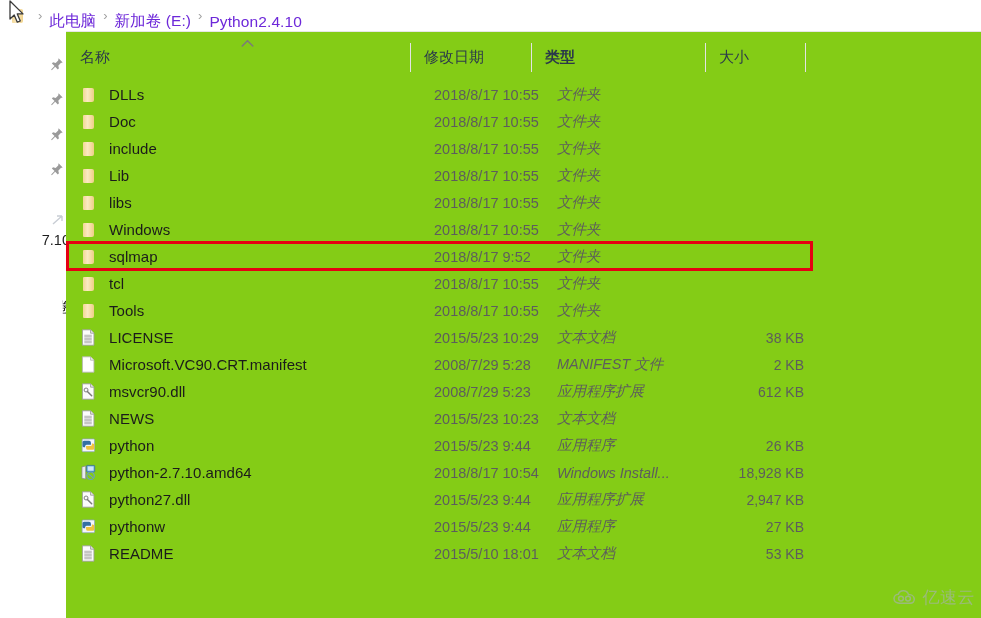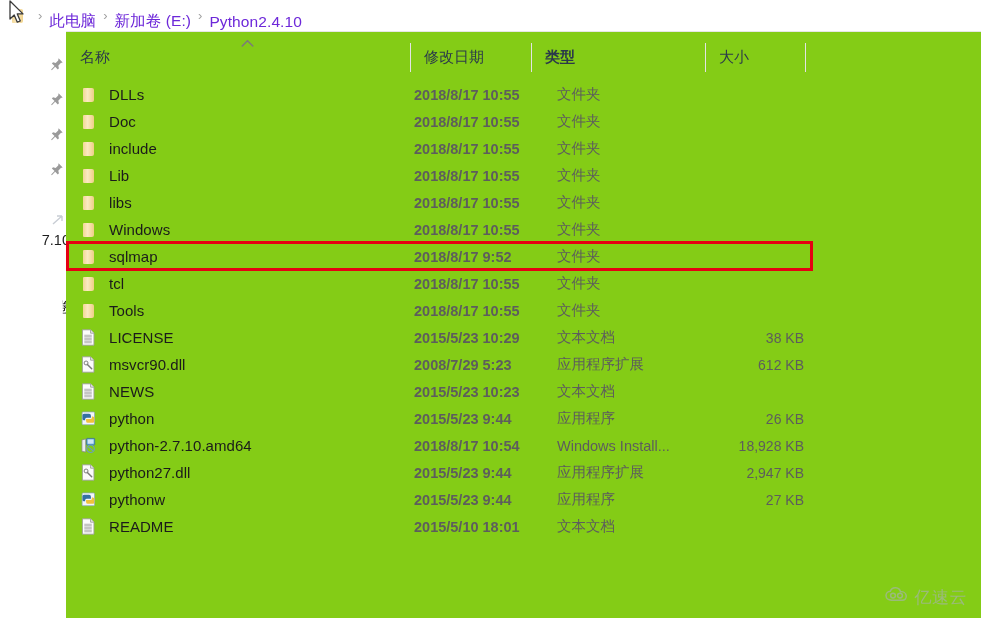--- a/index.html
+++ b/index.html
@@ -182,30 +182,30 @@
     flex: 0 0 auto;
     position: relative;
   }
   .cell-name .label {
     font-size: 15px;
     color: #1b1b1b;
     letter-spacing: 0.05px;
   }
   .cell-date {
     position: absolute;
-    left: 348px;
+    left: 368px;
     color: #5d5d5d;
     font-size: 14.5px;
-    font-weight: bold;
   }
   .cell-type {
     position: absolute;
     left: 491px;
     color: #5d5d5d;
     font-size: 14.5px;
+    font-style: italic;
   }
   .cell-size {
     position: absolute;
     left: 570px;
     width: 168px;
     text-align: right;
     color: #5d5d5d;
     font-size: 14px;
   }
 
@@ -232,23 +232,24 @@
     height: 30px;
     border: 3px solid #e60012;
     box-sizing: border-box;
     pointer-events: none;
     z-index: 20;
   }
 
   
   #watermark {
     position: absolute;
-    right: 14px;
+    right: 6px;
     bottom: 9px;
     display: flex;
+    align-items: center;
     opacity: 0.62;
     user-select: none;
   }
   #watermark .wm-logo {
     width: 26px; height: 17px;
     margin-right: 5px;
     color: #a9b0ba;
   }
   #watermark .wm-text {
     font-size: 17px;
@@ -440,20 +441,34 @@
           <span class="label">LICENSE</span>
         </div>
         <div class="cell-date">2015/5/23 10:29</div>
         <div class="cell-type">文本文档</div>
         <div class="cell-size">38 KB</div>
       </div>
       <div class="row">
         <div class="cell-name">
           <span class="icon-wrap">
             <svg viewBox="0 0 16 18" class="ico-doc">
+              <path d="M1.5 0.8 H10.2 L13.8 4.4 V17.2 H1.5 Z" fill="#ffffff" stroke="#b4b4b4" stroke-width="0.9"></path>
+              <path d="M10.2 0.8 V4.4 H13.8" fill="#ededed" stroke="#b4b4b4" stroke-width="0.9"></path>
+            </svg>
+          </span>
+          <span class="label">Microsoft.VC90.CRT.manifest</span>
+        </div>
+        <div class="cell-date">2008/7/29 5:28</div>
+        <div class="cell-type">MANIFEST 文件</div>
+        <div class="cell-size">2 KB</div>
+      </div>
+      <div class="row">
+        <div class="cell-name">
+          <span class="icon-wrap">
+            <svg viewBox="0 0 16 18" class="ico-doc">
               <path d="M1.5 0.8 H10.2 L13.8 4.4 V17.2 H1.5 Z" fill="#fbfbfb" stroke="#9a9a9a" stroke-width="0.9"></path>
               <path d="M10.2 0.8 V4.4 H13.8" fill="#e6e6e6" stroke="#9a9a9a" stroke-width="0.9"></path>
               <circle cx="5.4" cy="7.4" r="2.1" fill="none" stroke="#7b7b7b" stroke-width="1"></circle>
               <path d="M6.8 8.9 L11.4 13.6" stroke="#7b7b7b" stroke-width="1.6" stroke-linecap="round"></path>
             </svg>
           </span>
           <span class="label">msvcr90.dll</span>
         </div>
         <div class="cell-date">2008/7/29 5:23</div>
         <div class="cell-type">应用程序扩展</div>
@@ -552,20 +567,21 @@
               <line x1="3.5" y1="9.8" x2="11.5" y2="9.8" stroke="#8d8d8d" stroke-width="0.7"></line>
               <line x1="3.5" y1="11.4" x2="11.5" y2="11.4" stroke="#8d8d8d" stroke-width="0.7"></line>
               <line x1="3.5" y1="13" x2="11.5" y2="13" stroke="#8d8d8d" stroke-width="0.7"></line>
               <line x1="3.5" y1="14.6" x2="11.5" y2="14.6" stroke="#8d8d8d" stroke-width="0.7"></line>
             </svg>
           </span>
           <span class="label">README</span>
         </div>
         <div class="cell-date">2015/5/10 18:01</div>
         <div class="cell-type">文本文档</div>
+        <div class="cell-size">53 KB</div>
       </div>
     </div>
 </div>
 
 <div id="highlight-rect" style="top: 241px; border-color: rgb(230, 0, 18);"></div>
 
 <div id="watermark">
   <svg class="wm-logo" viewBox="0 0 26 17">
     <path d="M7.5 14.2 C4.3 14.2 2 12.3 2 9.6 C2 7.2 3.9 5.3 6.3 5.2 C7.1 3 9.3 1.6 11.8 1.8 C14.1 2 16 3.6 16.5 5.7 C19.2 5.3 21.7 7 22.2 9.5 C22.8 12.3 20.8 14.2 18 14.2 Z" fill="none" stroke="#a9b0ba" stroke-width="1.5"></path>
     <circle cx="9" cy="9.6" r="2.4" fill="none" stroke="#a9b0ba" stroke-width="1.5"></circle>

